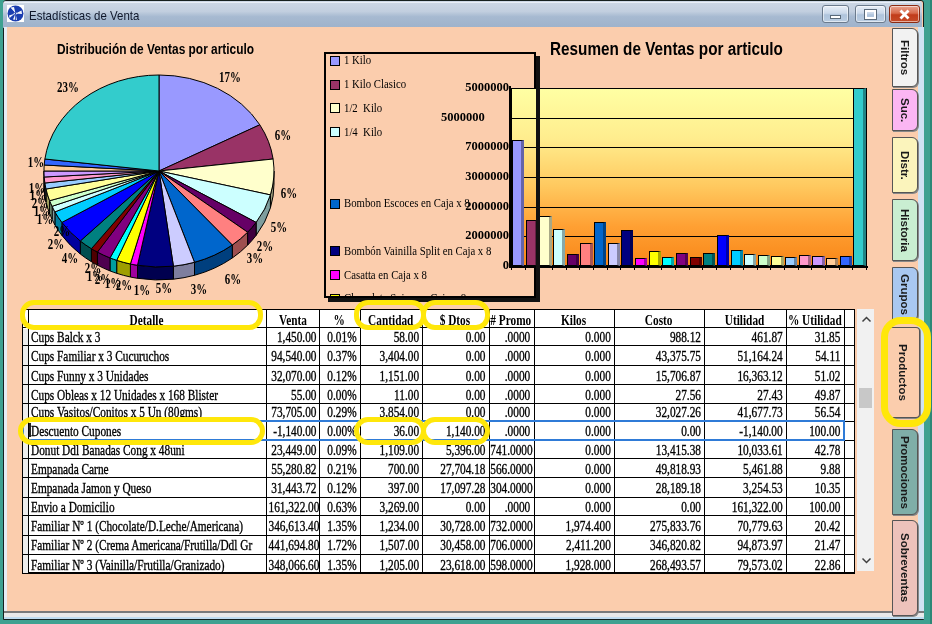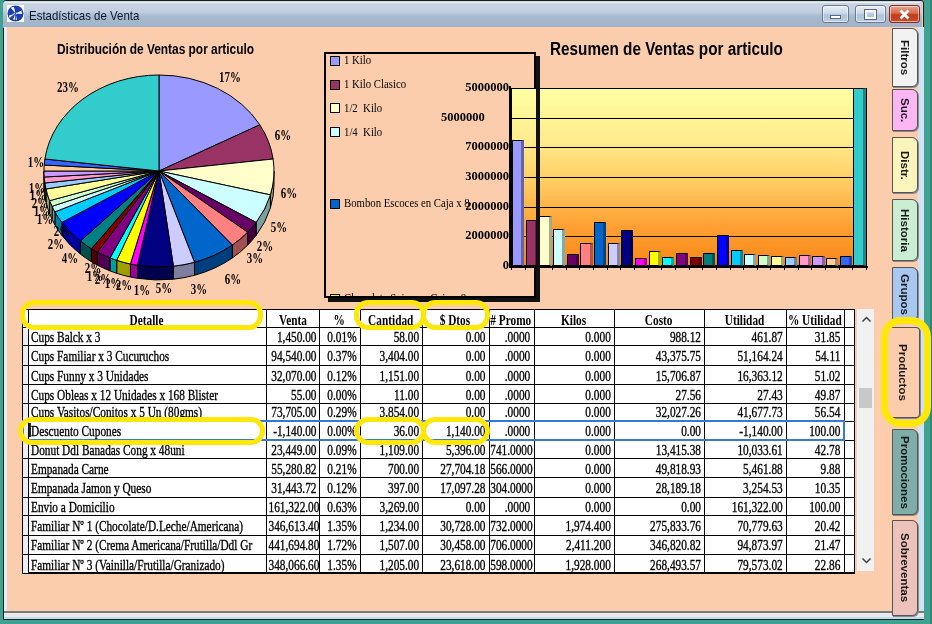--- a/index.html
+++ b/index.html
@@ -199,20 +199,28 @@
       <span style="width:8px;height:8px;background:#FFFFCC;border:1px solid #000;display:inline-block;margin-right:4px;flex:none"></span>
       <span style="display:inline-block;transform:scaleX(0.86);transform-origin:left center;font:12.5px 'Liberation Serif',serif;white-space:nowrap">1/2&nbsp; Kilo</span>
     </div>
     <div style="position:absolute;left:4px;top:66.2px;height:24px;display:flex;align-items:center;white-space:nowrap">
       <span style="width:8px;height:8px;background:#CCFFFF;border:1px solid #000;display:inline-block;margin-right:4px;flex:none"></span>
       <span style="display:inline-block;transform:scaleX(0.86);transform-origin:left center;font:12.5px 'Liberation Serif',serif;white-space:nowrap">1/4&nbsp; Kilo</span>
     </div>
     <div style="position:absolute;left:4px;top:137.6px;height:24px;display:flex;align-items:center;white-space:nowrap">
       <span style="width:8px;height:8px;background:#0066CC;border:1px solid #000;display:inline-block;margin-right:4px;flex:none"></span>
       <span style="display:inline-block;transform:scaleX(0.86);transform-origin:left center;font:12.5px 'Liberation Serif',serif;white-space:nowrap">Bombon Escoces en Caja x 8</span>
+    </div>
+    <div style="position:absolute;left:4px;top:185.2px;height:24px;display:flex;align-items:center;white-space:nowrap">
+      <span style="width:8px;height:8px;background:#000080;border:1px solid #000;display:inline-block;margin-right:4px;flex:none"></span>
+      <span style="display:inline-block;transform:scaleX(0.86);transform-origin:left center;font:12.5px 'Liberation Serif',serif;white-space:nowrap">Bombón Vainilla Split en Caja x 8</span>
+    </div>
+    <div style="position:absolute;left:4px;top:209.0px;height:24px;display:flex;align-items:center;white-space:nowrap">
+      <span style="width:8px;height:8px;background:#FF00FF;border:1px solid #000;display:inline-block;margin-right:4px;flex:none"></span>
+      <span style="display:inline-block;transform:scaleX(0.86);transform-origin:left center;font:12.5px 'Liberation Serif',serif;white-space:nowrap">Casatta en Caja x 8</span>
     </div>
     <div style="position:absolute;left:4px;top:232.8px;height:24px;display:flex;align-items:center;white-space:nowrap">
       <span style="width:8px;height:8px;background:#FFFF00;border:1px solid #000;display:inline-block;margin-right:4px;flex:none"></span>
       <span style="display:inline-block;transform:scaleX(0.86);transform-origin:left center;font:12.5px 'Liberation Serif',serif;white-space:nowrap">Chocolate Suizo en Caja x 8</span>
     </div>
   </div>
 <div style="position:absolute;left:536px;top:56px;width:4px;height:246px;background:#111;z-index:4"></div>
 <div style="position:absolute;left:328px;top:298px;width:212px;height:4px;background:#111;z-index:4"></div>
 <div style="position:absolute;left:22px;top:309px;width:833px;height:264px;background:#fff;border:1px solid #000;box-sizing:border-box"></div>
 <div style="position:absolute;left:28.0px;top:309px;width:1px;height:264px;background:#000"></div>

